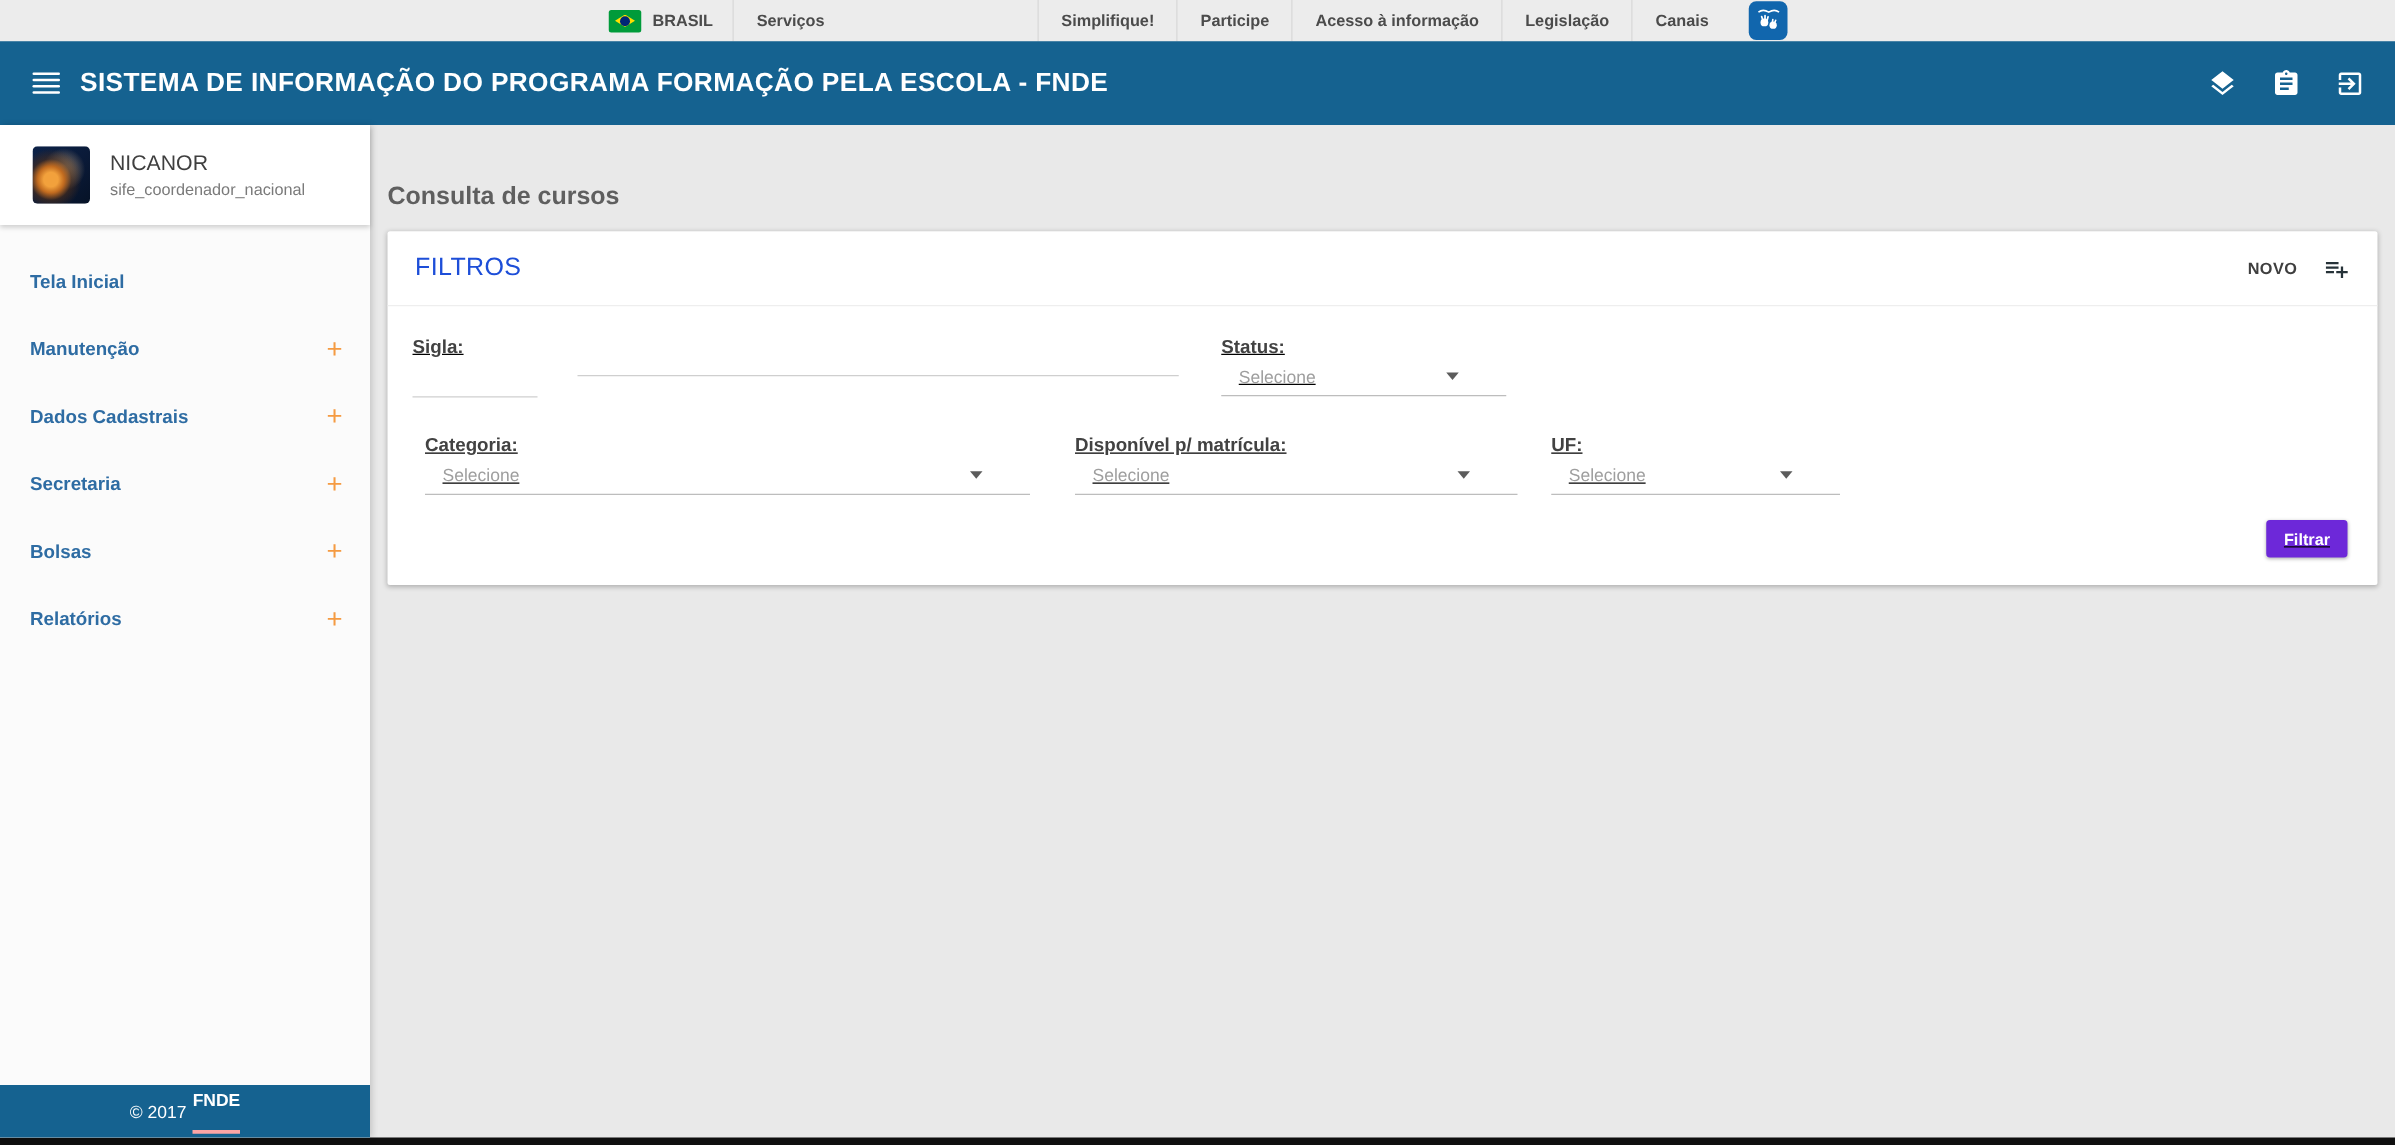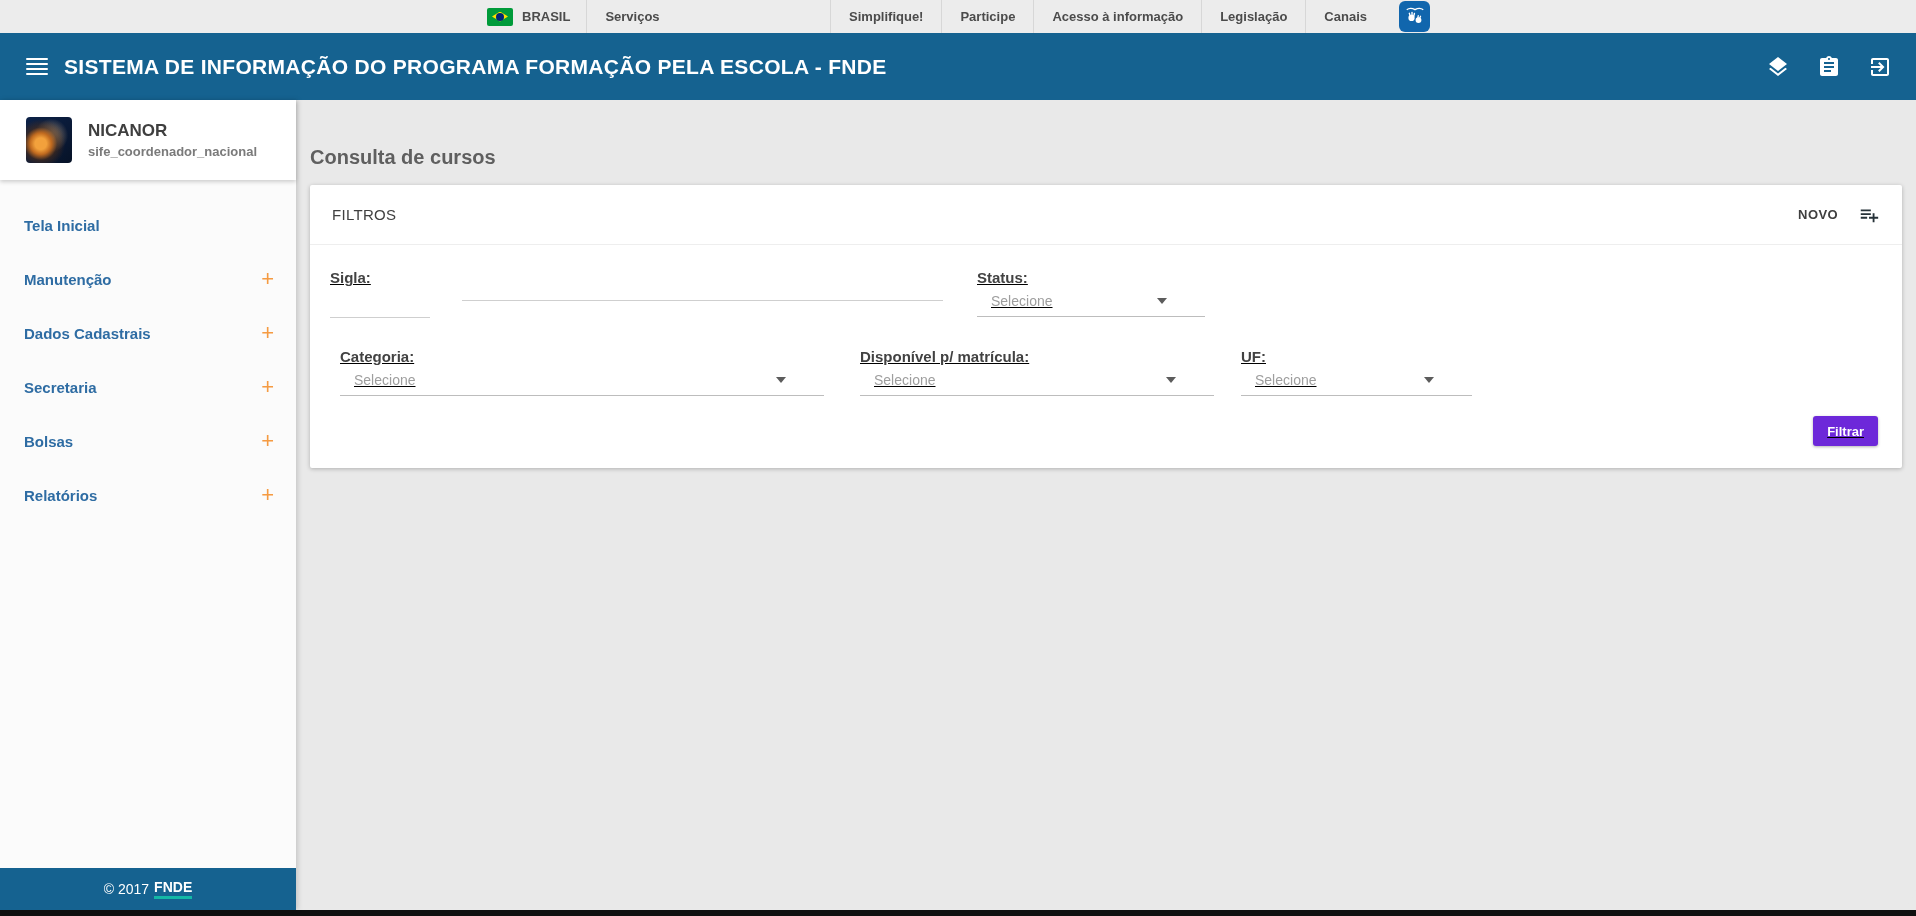--- a/index.html
+++ b/index.html
@@ -34,39 +34,39 @@
   
   .sidebar { position:absolute; top:100px; left:0; bottom:6px; width:296px; background:#fbfbfb;
              box-shadow:2px 0 5px rgba(0,0,0,0.15); z-index:2; }
   .user-panel { height:80px; background:#fff; display:flex; align-items:center; padding-left:26px;
                 box-shadow:0 2px 4px rgba(0,0,0,0.18); position:relative; }
   .avatar { width:46px; height:46px; border-radius:4px; flex:0 0 auto;
             background:
               radial-gradient(circle at 32% 58%, #f2a13c 0 14%, #c06a1f 26%, rgba(90,50,20,0.5) 40%, rgba(10,25,55,0) 60%),
               radial-gradient(circle at 55% 40%, rgba(230,190,140,0.55) 0 8%, rgba(10,25,55,0) 45%),
               linear-gradient(135deg, #0c2248 0%, #0a1a38 55%, #061226 100%); }
-  .user-info { margin-left:16px;font-weight:bold; }
+  .user-info { margin-left:16px; }
   .user-name { font-size:17px; color:#3f3f3f; }
   .user-role { font-size:13px; color:#7a7a7a; margin-top:3px; }
   .menu { padding-top:18px; }
   .menu-item { height:54px; display:flex; align-items:center; padding:0 22px 0 24px; cursor:pointer; }
   .menu-label { font-size:15px; font-weight:bold; color:#2e6ca3; }
   .menu-plus { margin-left:auto; color:#f59b42; font-size:22px; font-weight:normal; line-height:1; }
   .side-footer { position:absolute; bottom:0; left:0; width:100%; height:42px; background:#156290;
                  display:flex; align-items:center; justify-content:center; color:#fff; font-size:14px; }
-  .side-footer .brand-link { font-weight:bold; margin-left:5px; border-bottom:3px solid #14b8a6;
-                             padding-bottom:1px; cursor:pointer; color:#fff; }
+  .side-footer .brand-link { font-weight:bold; margin-left:5px; border-bottom:3px solid #fca5a5;
+                             padding-bottom:16px; cursor:pointer; color:#fff; }
 
   
   .main { position:absolute; top:100px; left:296px; right:0; bottom:6px; background:#e9e9e9; padding:0 14px; overflow:hidden;border-radius:24px; }
   .page-title { margin-top:46px; font-size:20px; font-weight:bold; color:#5f5f5f; }
   .card { margin-top:16px; background:#fff; border-radius:2px; box-shadow:0 1px 4px rgba(0,0,0,0.25); }
   .card-header { height:60px; display:flex; align-items:center; justify-content:space-between;
                  padding:0 22px; border-bottom:1px solid #eeeeee; }
-  .card-title { font-size:15px; color:#404040; letter-spacing:0.3px; }
+  .card-title { font-size:20px; color:#1d4ed8; letter-spacing:0.3px; }
   .novo-btn { display:flex; align-items:center; gap:20px; cursor:pointer; }
   .novo-label { font-size:13px; font-weight:bold; color:#3f3f3f; letter-spacing:0.4px; }
   .card-body { padding:24px 20px 22px 20px;text-decoration:underline; }
   .form-row { display:flex; }
   .form-row + .form-row { margin-top:30px; }
   .field-label { font-size:15px; font-weight:bold; color:#424242; display:block; }
   .text-field input { width:100%; height:32px; border:none; border-bottom:1px solid #cfcfcf;
                       background:transparent; font-size:14px; color:#424242; outline:none; }
   .select-field .select-box { display:flex; align-items:center; height:31px; border-bottom:1px solid #bdbdbd;
                               padding-left:14px; cursor:pointer; }

